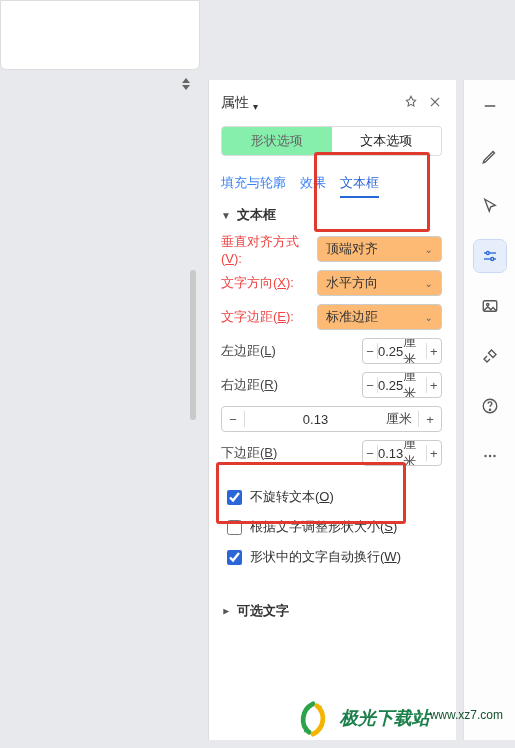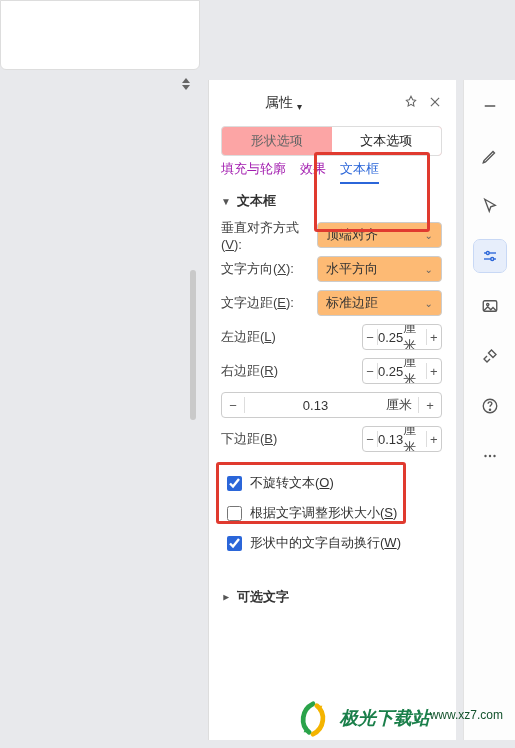--- a/index.html
+++ b/index.html
@@ -10,43 +10,43 @@
   .ruler-gap { position: absolute; left: 180px; top: 78px; width: 12px; height: 12px; display:flex; flex-direction:column; align-items:center; gap:1px;}
   .ruler-gap .tri { width:0;height:0;border-left:4px solid transparent;border-right:4px solid transparent;border-bottom:5px solid #666;}
   .ruler-gap .bar { width:8px;height:1px;background:#666;}
   .ruler-gap .tri2 { width:0;height:0;border-left:4px solid transparent;border-right:4px solid transparent;border-top:5px solid #666;}
 
   .panel { position: absolute; left: 208px; top: 80px; width: 248px; height: 660px; background: #fff; border-left: 1px solid #ddd; padding: 10px 14px 10px 12px; overflow: hidden; }
 
   .scrollbar-hint { position:absolute; left:190px; top:270px; width:6px; height:150px; background:#c9c9c9; border-radius:3px; }
 
   .panel-header { display: flex; align-items: center; justify-content: space-between; height: 26px; margin-bottom: 10px;}
-  .panel-title { font-size: 14px; font-weight: 500; display:flex; align-items:flex-end; gap:4px;margin-left:44px;}
+  .panel-title { font-size: 14px; font-weight: 500; display:flex; align-items:flex-end; gap:4px;}
   .panel-title .caret { font-size: 10px; }
   .panel-actions { display:flex; gap:10px; align-items:center;}
   .pin-icon svg, .close-icon svg { width:14px; height:14px; }
 
-  .tabs-top { display:flex; border:1px solid #ddd; border-radius:4px; height:30px; overflow:hidden; background:#fca5a5;}
+  .tabs-top { display:flex; border:1px solid #ddd; border-radius:4px; height:30px; margin-bottom:14px; overflow:hidden; background:#86efac;}
   .tabs-top .tab { flex:1; display:flex; align-items:center; justify-content:center; color:#666; cursor:pointer;}
   .tabs-top .tab.active { background:#fff; color:#222; font-weight:500;text-align:right;}
 
   .sub-tabs-row { display:flex; align-items:center; height:26px; margin-bottom:10px; position:relative;}
-  .sub-tabs-row .subtab { margin-right:14px; color:#a21caf; cursor:pointer; }
+  .sub-tabs-row .subtab { margin-right:14px; color:#3b82f6; cursor:pointer; }
   .sub-tabs-row .subtab.active { color:#2b66d9; font-weight:500; position:relative;}
   .sub-tabs-row .subtab.active::after { content:""; position:absolute; left:0; right:0; bottom:-6px; height:2px; background:#2b66d9;}
 
   .hi-box1 { position:absolute; border:3px solid #e03a2f; border-radius:3px; pointer-events:none; z-index:50;}
   .hi1 { left: 314px; top: 152px; width: 116px; height: 80px; }
   .hi2 { left: 216px; top: 462px; width: 190px; height: 62px; }
 
   .section-title { display:flex; align-items:center; gap:6px; font-weight:600; margin:8px 0 10px 0; color:#333;}
   .section-title .tri { font-size:10px; color:#555;}
 
   .form-row { display:flex; align-items:center; height:30px; margin-bottom:4px;}
-  .form-row .label { width:96px; color:#404040; }
+  .form-row .label { width:96px; color:#ef4444; }
   .form-row .label u { text-decoration: underline; }
   .form-row .select { flex:1; height:26px; border:1px solid #ccc; border-radius:4px; background:#fdba74; display:flex; align-items:center; padding:0 8px; justify-content:space-between; color:#333; cursor:pointer;}
   .select .caret { font-size:10px; color:#666;}
 
   .spin-row { display:flex; align-items:center; height:30px; margin-bottom:4px;gap:45px;}
   .spin-row .label { width:96px; color:#444;}
   .spin-row .spinner { flex:1; display:flex; align-items:center; border:1px solid #ccc; border-radius:4px; height:26px; overflow:hidden;}
   .spinner .btn { width:22px; text-align:center; color:#555; cursor:pointer; user-select:none;}
   .spinner .val { flex:1; text-align:center; }
   .spinner .unit { padding-right:6px; color:#444;}

